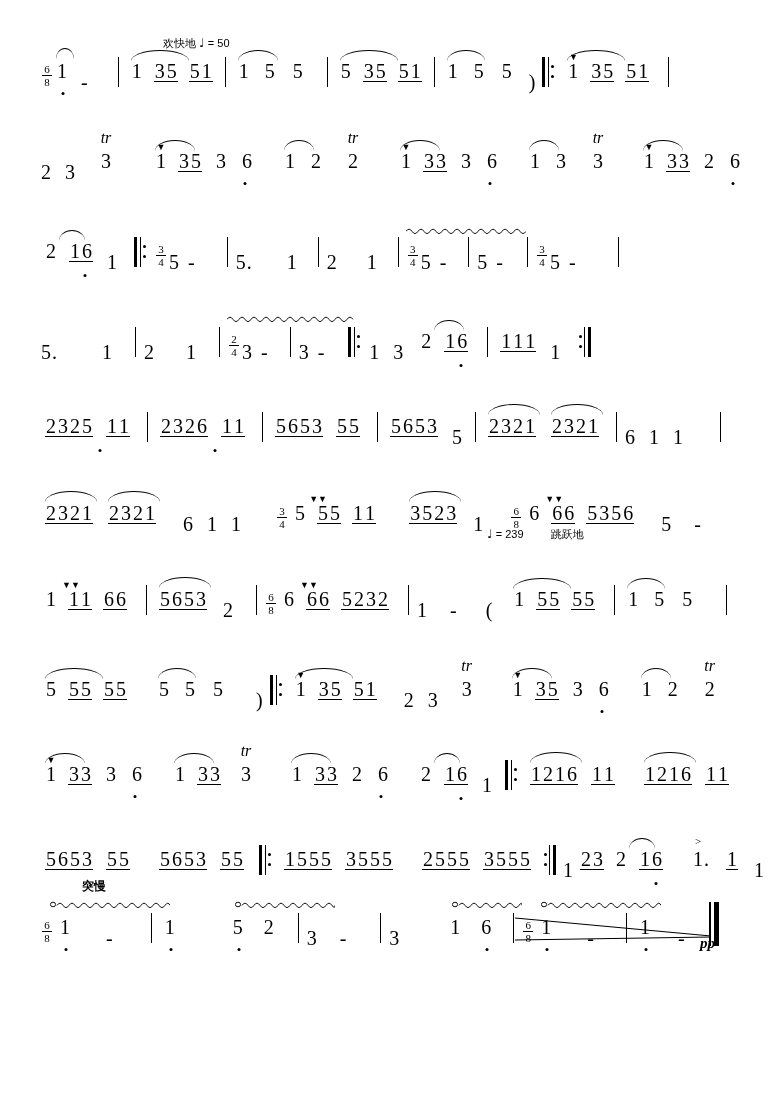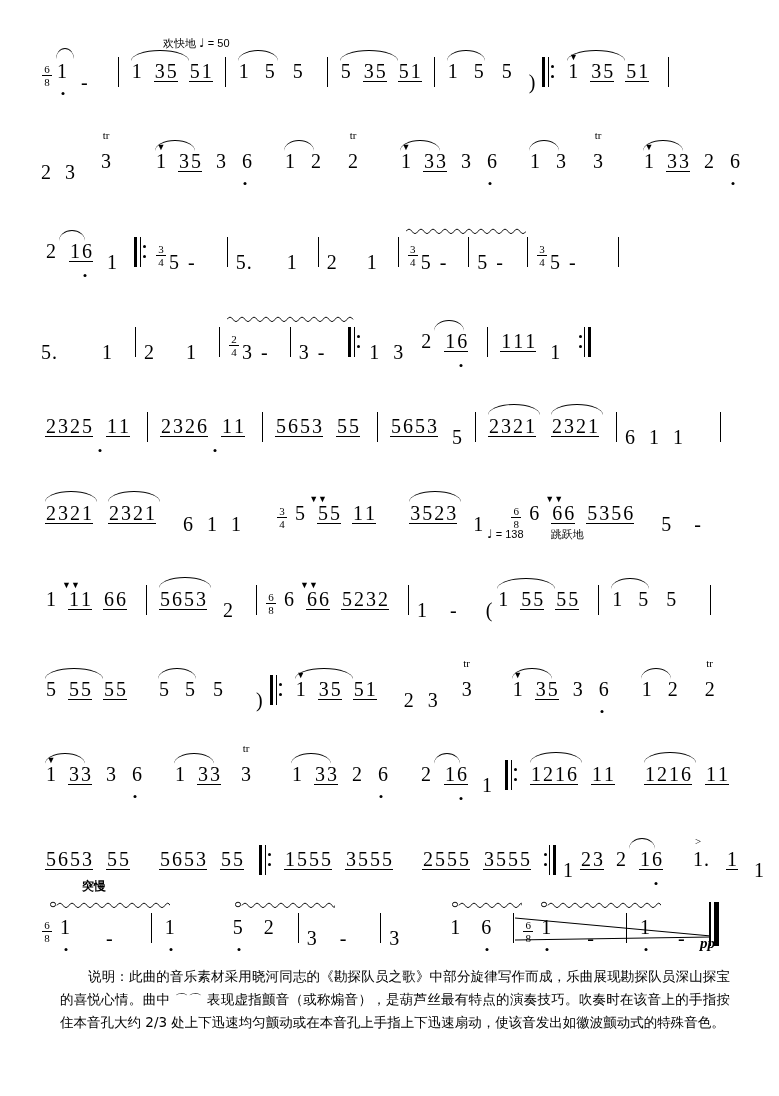--- a/index.html
+++ b/index.html
@@ -106,21 +106,22 @@
     display: inline-block;
     font-size: 20px;
     line-height: 20px;
     margin: 0 8px;
   }
   .tr {
     position: absolute;
     top: -20px;
     left: 50%;
     transform: translateX(-50%);
-    font-size: 11px;
+    font-style: italic;
+    font-size: 16px;
     font-family: "Liberation Serif", serif;
   }
   .slur {
     position: absolute;
     top: -11px;
     left: 0;
     height: 10px;
     border-top: 1.3px solid #000;
     border-radius: 50%/100% 100% 0 0;
   }
@@ -581,21 +582,21 @@
     <div class="barline" style="margin-left:14px;"></div>
     <div class="measure">
       <span class="num">5</span>
       <span class="dash" style="margin-left:22px;">-</span>
     </div>
     <div class="barline" style="margin-left:24px;"></div>
   </div>
 
   <div class="tempo" style="left:487px; top:527px;">
     <span class="note">♩</span>
-    <span>= 138</span>
+    <span>= 239</span>
     <span style="margin-left:24px;">跳跃地</span>
   </div>
 
   <div class="system" style="top:548px;">
     <div class="measure">
       <span class="ng">
         <span class="tri" style="left:26px;">▼▼</span>
         <span class="num">1</span>
         <span class="num u1" style="margin-left:7px;">1</span><span class="num u1">1</span>
         <span class="num u1" style="margin-left:7px;">6</span><span class="num u1">6</span>
@@ -623,21 +624,21 @@
         <span class="num u1" style="margin-left:7px;">5</span><span class="num u1">2</span><span class="num u1">3</span><span class="num u1">2</span>
       </span>
     </div>
     <div class="barline" style="margin-left:14px;"></div>
     <div class="measure">
       <span class="num">1</span>
       <span class="dash" style="margin-left:22px;">-</span>
     </div>
     <div class="measure" style="margin-left:20px;">
       <span class="num">(</span>
-      <span class="ng" style="margin-left:4px;">
+      <span class="ng" style="margin-left:20px;">
         <span class="slur" style="width:58px; left:0;"></span>
         <span class="num">1</span>
         <span class="num u1" style="margin-left:7px;">5</span><span class="num u1">5</span>
         <span class="num u1" style="margin-left:7px;">5</span><span class="num u1">5</span>
       </span>
     </div>
     <div class="barline" style="margin-left:14px;"></div>
     <div class="measure">
       <span class="ng">
         <span class="slur" style="width:38px; left:0;"></span>
@@ -958,19 +959,14 @@
       <span style="display:inline-block; width:5px; height:44px; background:#000; margin-left:3px; margin-bottom:2px;"></span>
     </div>
   </div>
 
   <svg style="position:absolute; left:515px; top:916px; width:200px; height:26px;" viewBox="0 0 200 26">
     <path d="M0 2 L196 20" stroke="#000" stroke-width="1.2" fill="none"></path>
     <path d="M0 24 L196 21" stroke="#000" stroke-width="1.2" fill="none"></path>
   </svg>
   <div class="dyn" style="left:700px; top:935px;">pp</div>
 
-  <div class="footer">
-    <p class="indent" style="margin:0;">
-      <span>说明</span><span>：此曲的音乐素材采用晓河同志的《勘探队员之歌》中部分旋律写作而成，乐曲展现勘探队员深山探宝的喜悦心情。曲中 ⌒⌒ 表现虚指颤音（或称煽音），是葫芦丝最有特点的演奏技巧。吹奏时在该音上的手指按住本音孔大约 2/3 处上下迅速均匀颤动或在本音孔上手指上下迅速扇动，使该音发出如徽波颤动式的特殊音色。</span>
-    </p>
-  </div>
 
 </div>
 
 </body></html>

